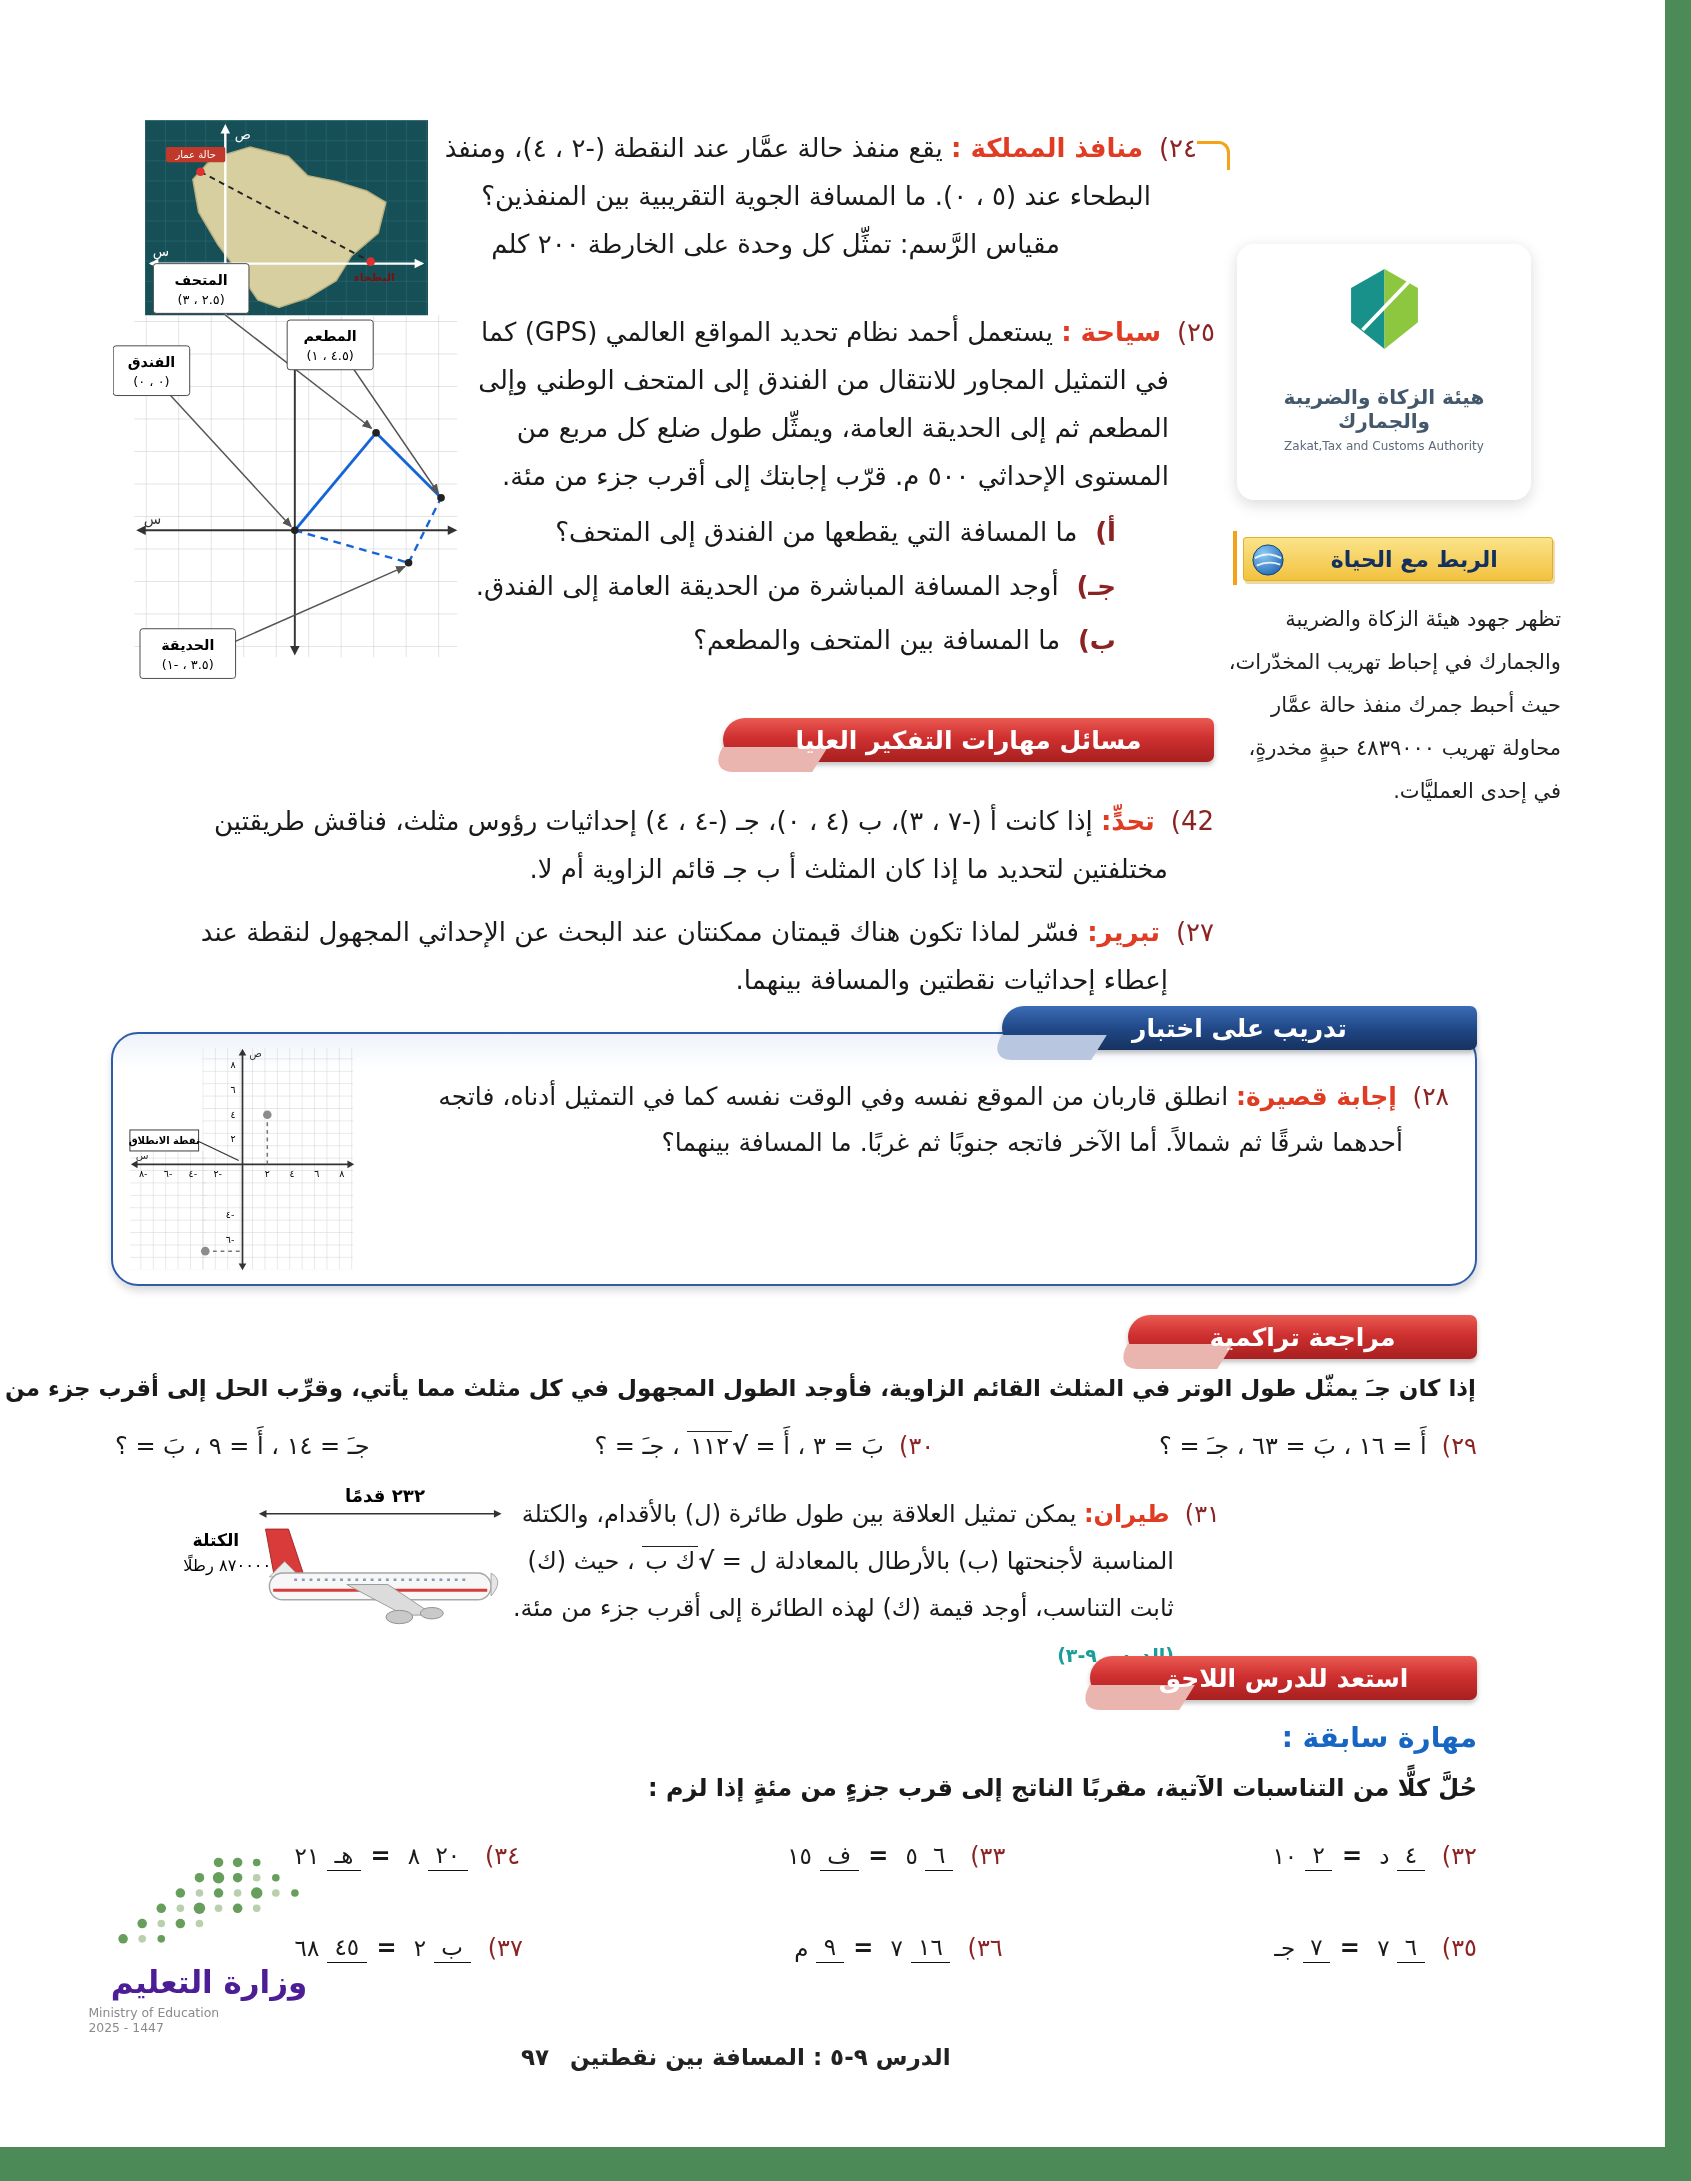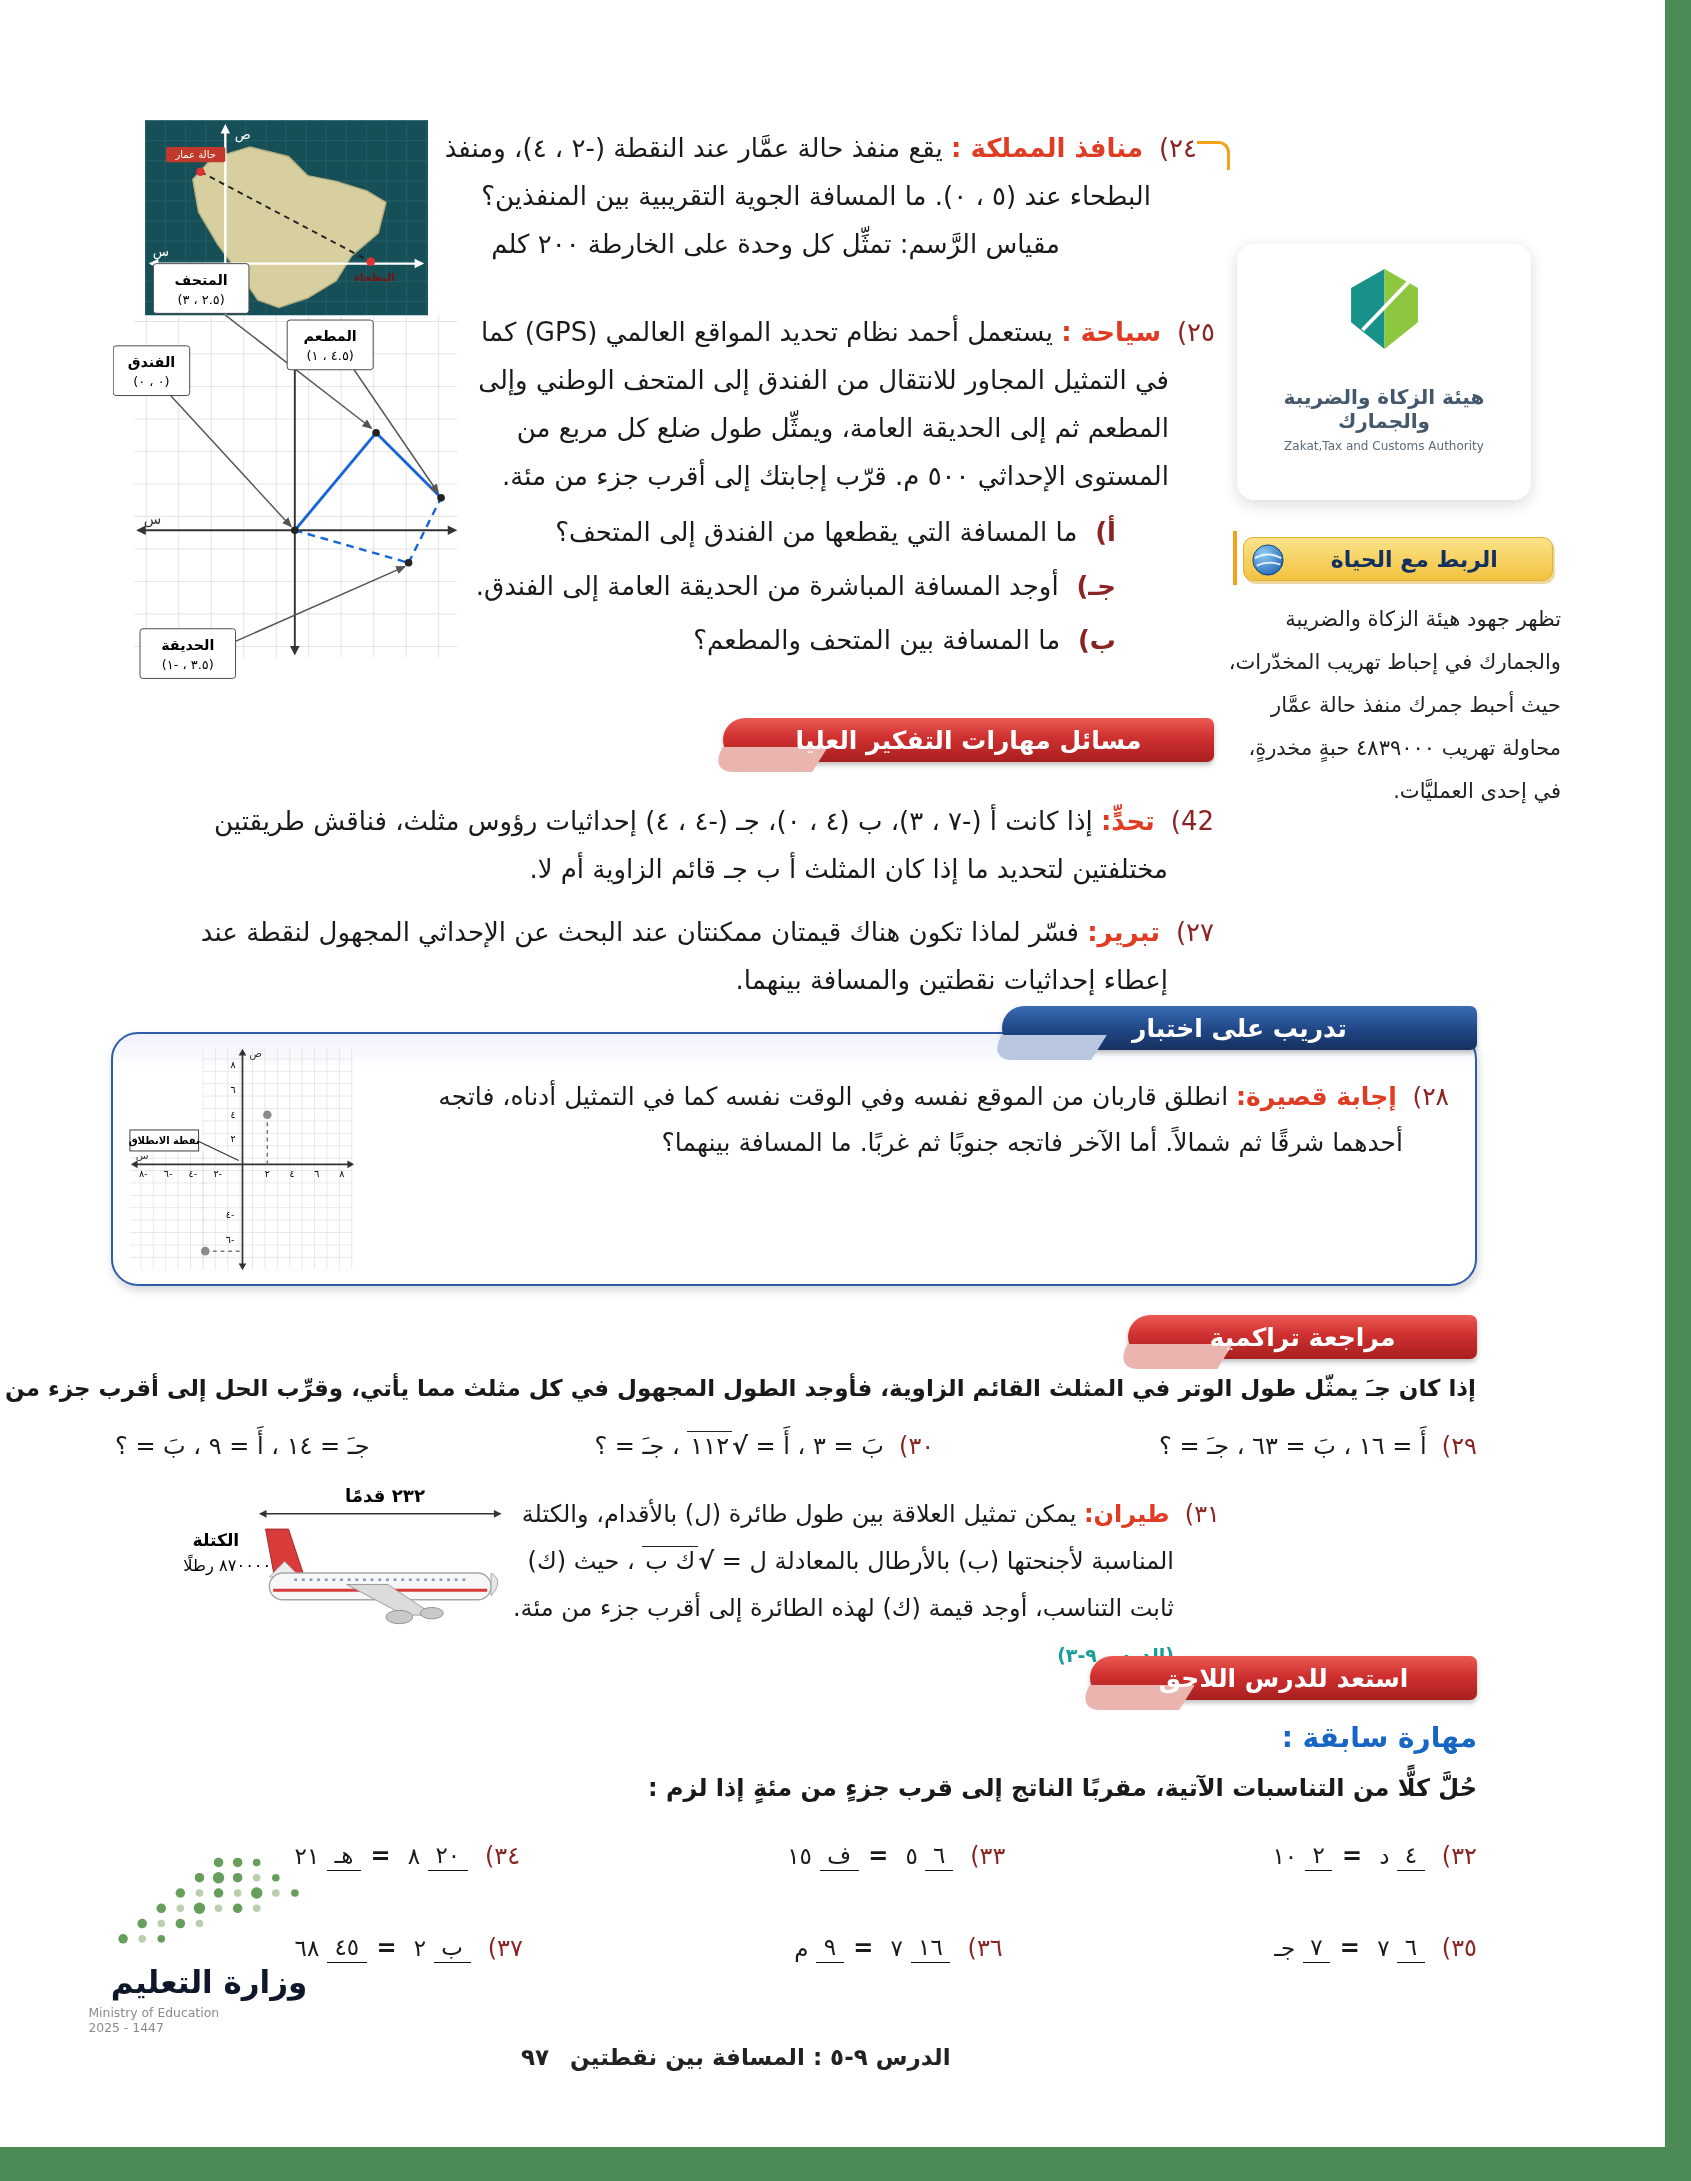--- a/index.html
+++ b/index.html
@@ -57,21 +57,21 @@
   .fig-boats{ left:128px; top:1046px; z-index:5; }
   .fig-plane{ left:170px; top:1487px; }
 
   
   .zakat-card { left:1237px; top:244px; width:294px; height:256px; background:#fff; border-radius:17px;
                 box-shadow:0 4.8px 15.3px rgba(0,0,0,.14); text-align:center; padding-top:17px; z-index:2; }
   .zakat-ar { font-size:20px; font-weight:bold; color:#44586c; margin-top:24px; direction:rtl; }
   .zakat-en { font-size:12px; color:#5c6b7a; margin-top:5.7px; }
 
   .life-banner { left:1243px; top:537px; width:310px; height:44px;
-                 background:linear-gradient(180deg,#fbe38a,#f2c23e); border:1px solid #e0af31; border-radius:10px;
+                 background:linear-gradient(180deg,#fbe38a,#f2c23e); border:1px solid #e0af31; border-radius:3px;
                  display:flex; align-items:center; justify-content:center; box-shadow:1.9px 2.9px 0 rgba(217,169,46,.45); }
   .life-title { color:#14305e; font-weight:bold; font-size:22px; padding-left:32.5px; direction:rtl; }
   .globe { position:absolute; left:6.7px; top:4.8px; }
 
   .side-note { left:1225px; top:598px; width:336px; direction:rtl; text-align:right;
                font-size:21px; line-height:2.05; color:#222; }
 
   
   .test-box { left:111px; top:1032px; width:1366px; height:254px; border:2.9px solid #2d5ca8; border-radius:27px;
               background:linear-gradient(180deg,#eef2fa 0%, #ffffff 14%); box-shadow:1.9px 4.8px 8.6px rgba(0,0,0,.15); }
@@ -91,21 +91,21 @@
   .prop-row { left:287px; top:1841px; width:1190px; direction:rtl; display:flex; justify-content:space-between; font-size:24px; }
   .prop-row.r2 { top:1933px; }
   .prop-item { display:inline-flex; align-items:center; gap:9.6px; }
   .frac { display:inline-flex; flex-direction:row; align-items:center; line-height:1.25; font-size:23px; }
   .frac .num { border-bottom:1.9px solid #111; padding:0 7.6px; }
   .frac .den { padding:0 7.6px; }
   .eq { font-weight:bold; }
 
   
   .ministry { left:75px; top:1851px; width:268px; text-align:center; }
-  .moe-ar { font-size:31px; font-weight:bold; color:#0f172a; margin-top:3.8px; direction:rtl;text-align:center; }
+  .moe-ar { font-size:31px; font-weight:bold; color:#4c1d95; margin-top:3.8px; direction:rtl;text-align:center; }
   .moe-en { font-size:12.4px; color:#8a8a8a; margin-top:5.7px; text-align:left; padding-left:13.4px; }
   .moe-years { font-size:12.4px; color:#8a8a8a; text-align:left; padding-left:13.4px; }
 
   .footer { left:521px; top:2044px; direction:rtl; display:flex; gap:21px; align-items:baseline;
             font-weight:bold; font-size:23px; color:#222; }
 
   svg text { font-family:"DejaVu Sans", sans-serif; }
 </style>
 </head>
 <body>

